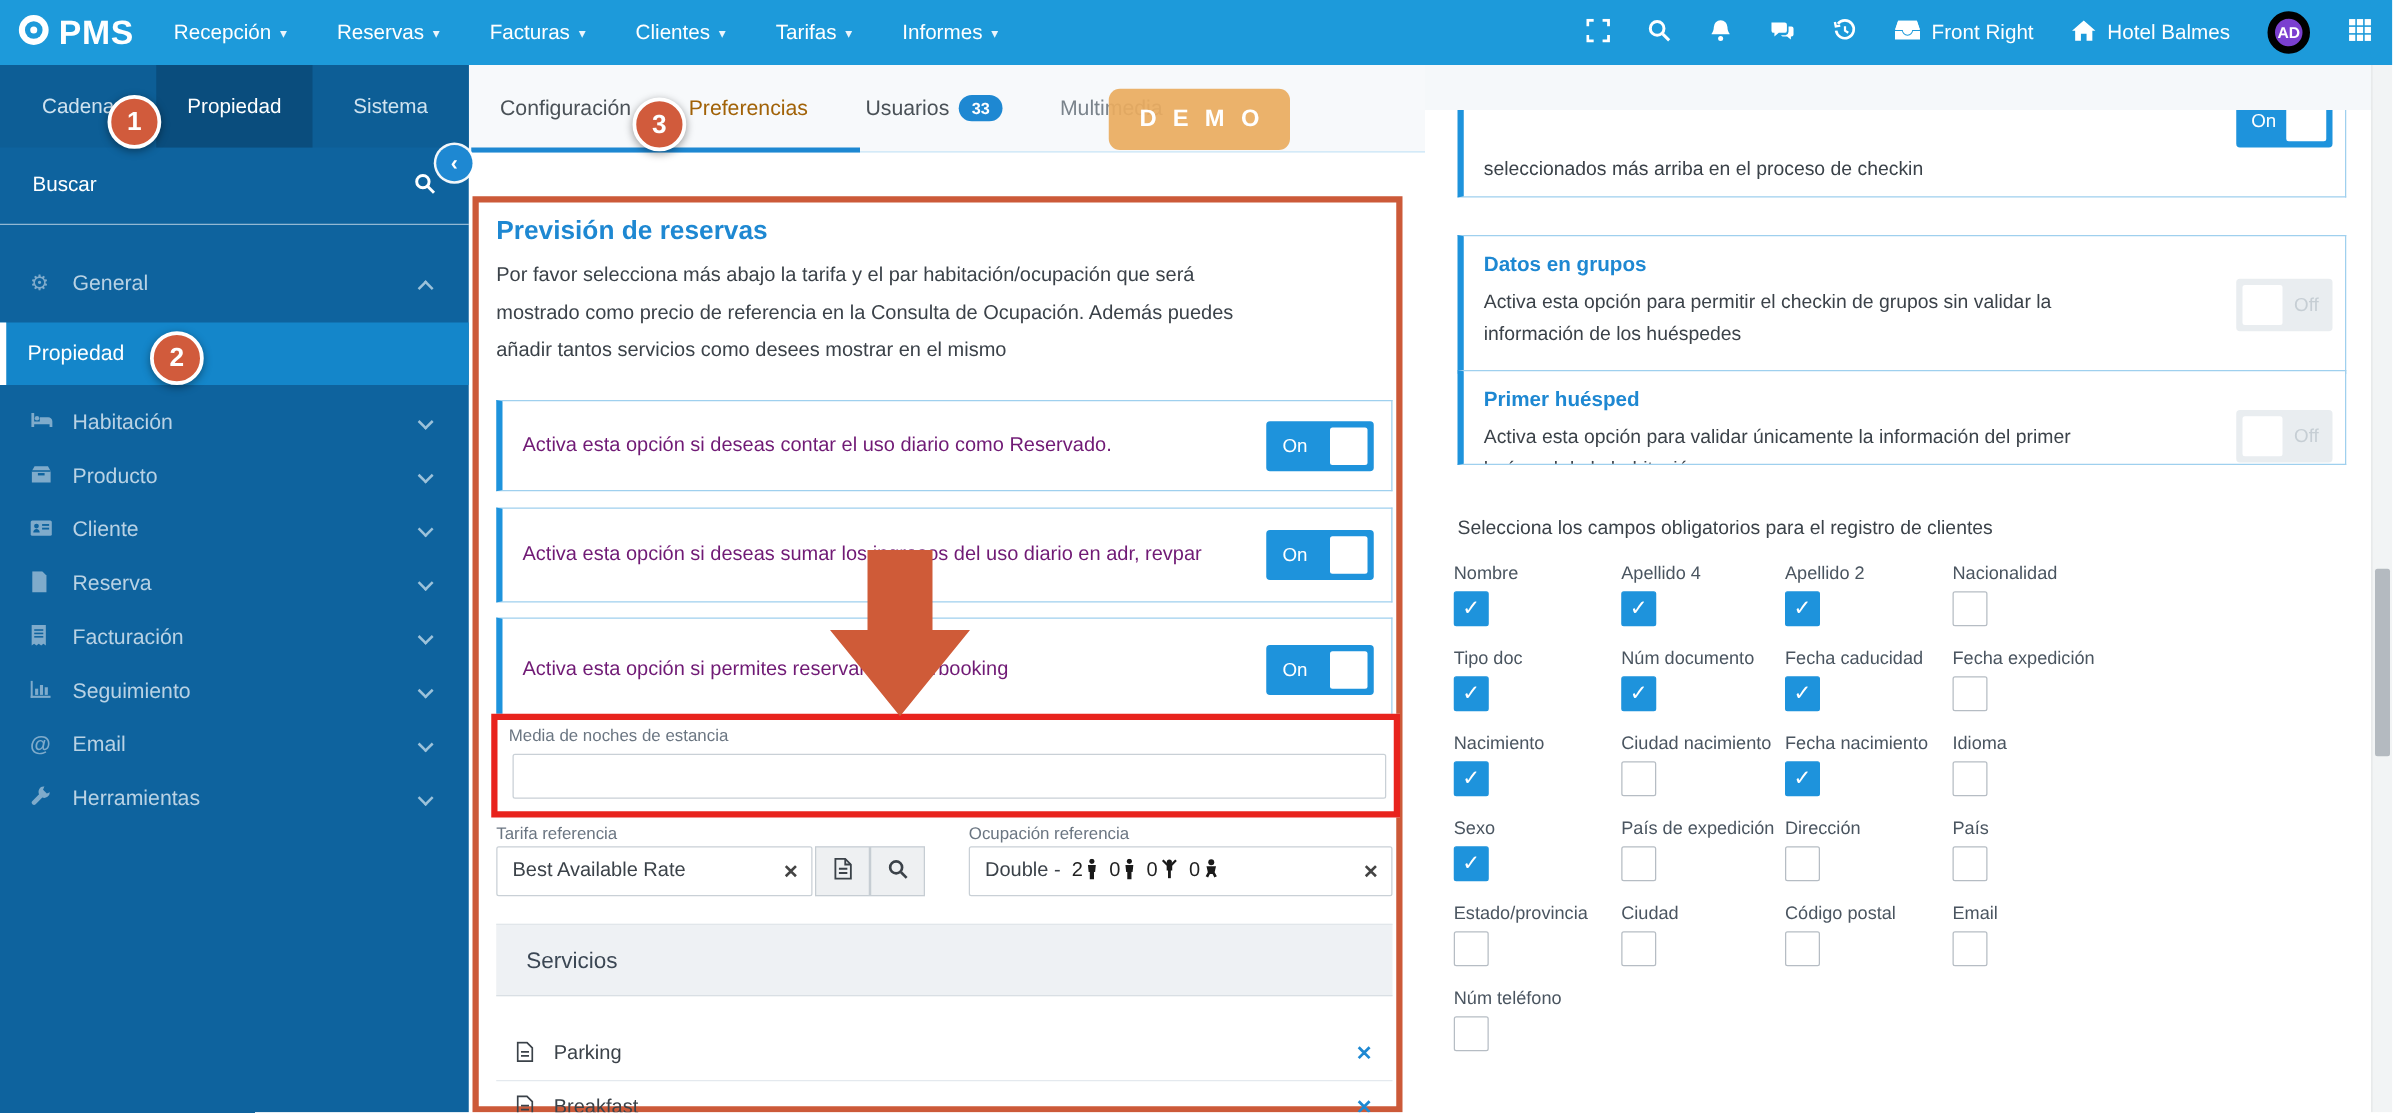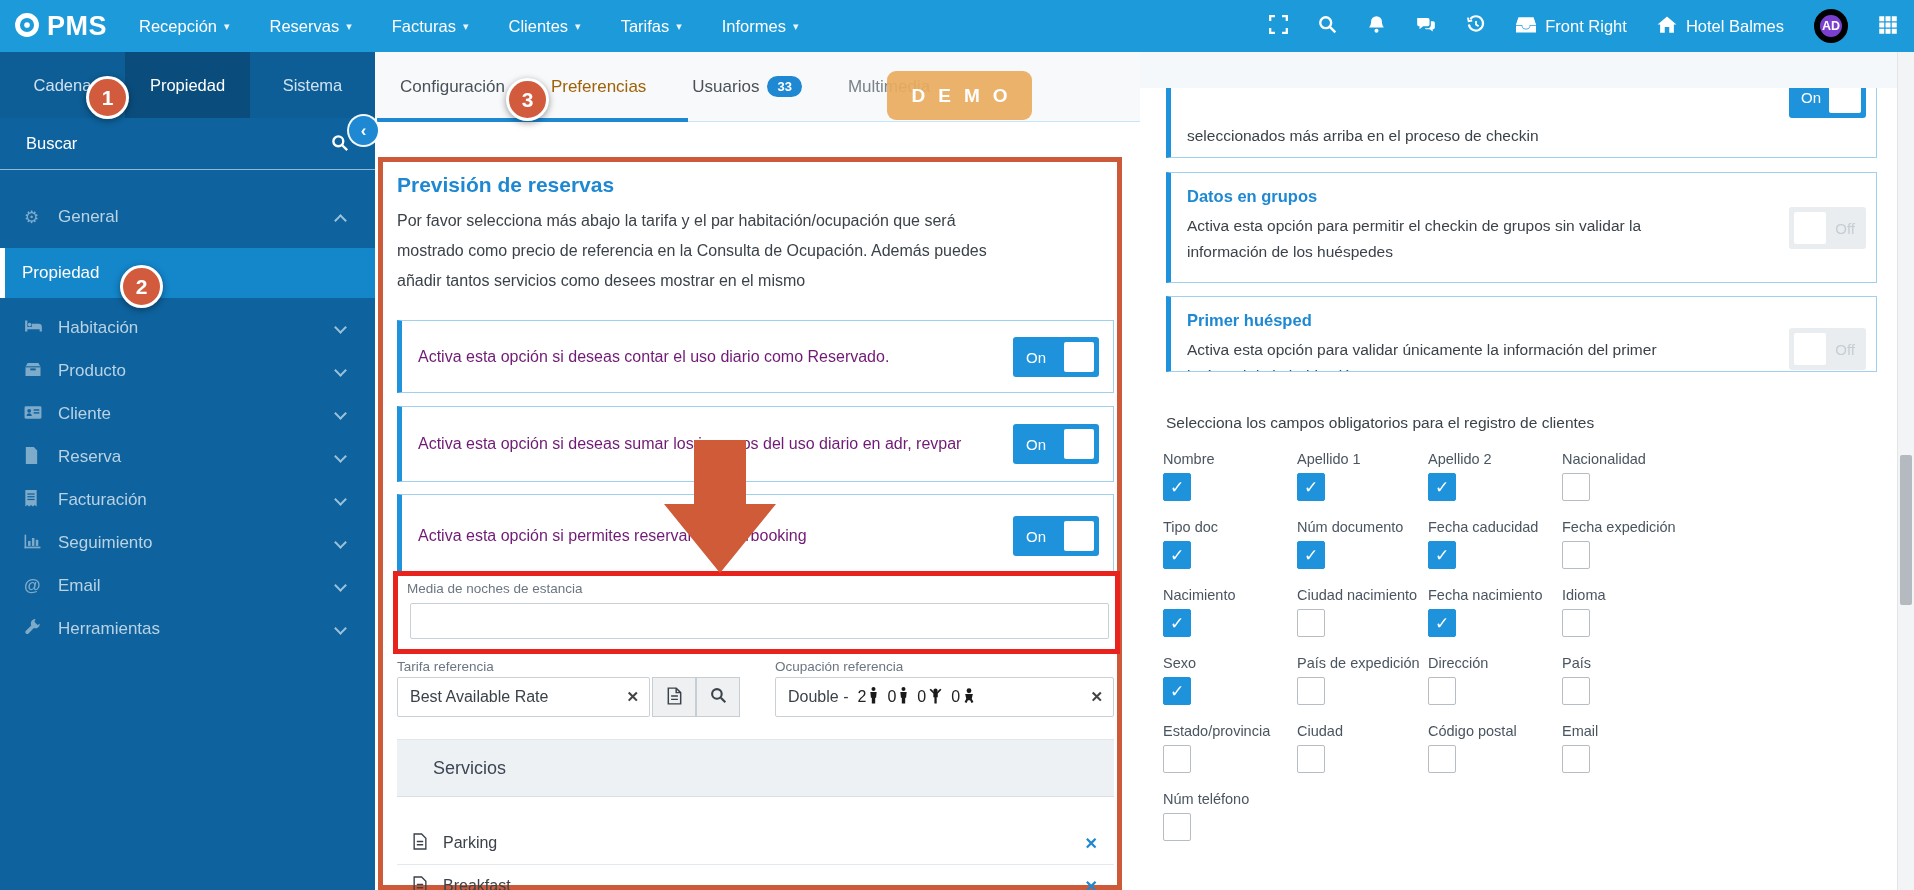--- a/index.html
+++ b/index.html
@@ -16,21 +16,21 @@
   .caret{font-family:"DejaVu Sans",sans-serif;font-size:11px;color:#eaf5fc;}
   .nav-right{position:absolute;right:16px;top:0;height:52px;display:flex;align-items:center;gap:30px;}
   .nav-label{display:flex;align-items:center;gap:9px;color:#fff;font-size:16.5px;}
   .avatar{width:34px;height:34px;border-radius:50%;background:#7b3fd0;border:6px solid #000000;color:#fff;font-size:12.5px;font-weight:700;display:flex;align-items:center;justify-content:center;}
 
   
   .sidebar{position:absolute;left:0;top:52px;width:375px;height:838px;background:#0e639e;z-index:5;}
   .side-tabs{display:flex;height:66px;background:#0d5e96;}
   .side-tab{flex:1;display:flex;align-items:center;justify-content:center;color:#cfe2ef;font-size:16.5px;cursor:pointer;}
   .side-tab.active{background:#0a4d7d;color:#fff;}
-  .side-search{height:52px;display:flex;align-items:flex-start;justify-content:space-between;padding:16px 26px;border-bottom:1px solid rgba(255,255,255,.55);cursor:text;}
+  .side-search{height:62px;display:flex;align-items:center;justify-content:space-between;padding:16px 26px;border-bottom:1px solid rgba(255,255,255,.55);cursor:text;}
   .side-search .ph{color:#fff;font-size:16.5px;}
   .side-menu{padding-top:24px;}
   .side-item{position:relative;height:43px;display:flex;align-items:center;padding-left:24px;color:#b9d2e4;font-size:17px;cursor:pointer;}
   .side-item .s-icon{width:34px;color:#7fabcb;font-size:17px;}
   .side-item .s-label{flex:1;}
   .side-item.group{height:46px;}
   .side-item.active-item{background:#1486ca;color:#fff;height:50px;margin:8px 0;padding-left:22px;}
   .side-item.active-item::before{content:"";position:absolute;left:0;top:0;bottom:0;width:5px;background:#fff;}
   .chev{width:9px;height:9px;border-right:2px solid #9cc2da;border-bottom:2px solid #9cc2da;margin-right:30px;}
   .chev.down{transform:rotate(45deg);}
@@ -56,21 +56,21 @@
   .tgl .t-on{position:absolute;left:13px;top:50%;transform:translateY(-50%);color:#fff;font-size:15px;}
   .tgl .t-knob{position:absolute;right:5px;top:5px;width:30px;height:30px;background:#fff;border-radius:2px;}
   .redbox{position:absolute;left:10px;top:409px;width:727px;height:83px;border:5px solid #e8231d;background:#fff;z-index:6;}
   .redbox .fld-label{position:absolute;left:9px;top:5px;font-size:13.5px;color:#6b7682;}
   .redbox input{position:absolute;left:12px;top:27px;width:699px;height:36px;border:1px solid #c9d0d6;border-radius:2px;font-size:15px;padding:0 8px;}
   .fld-label2{position:absolute;font-size:13.5px;color:#6b7682;}
   .inp{position:absolute;height:40px;border:1px solid #c9d0d6;border-radius:2px;background:#fff;display:flex;align-items:center;font-size:16px;color:#3b4249;}
   .inp .clear-x{margin-left:auto;color:#444;font-weight:700;font-size:15px;cursor:pointer;padding:0 10px;}
   .sq-btn{position:absolute;width:44px;height:40px;background:#eef0f2;border:1px solid #c6cdd3;display:flex;align-items:center;justify-content:center;cursor:pointer;}
   .occ-seg{display:flex;align-items:center;gap:3px;margin-left:9px;font-size:16px;color:#222;}
-  .svc-head{position:absolute;left:14px;top:577px;width:717px;height:58px;background:#eef1f4;border-top:1px solid #e1e6ea;border-bottom:1px solid #d9dfe4;display:flex;align-items:center;padding-left:36px;font-size:18px;color:#3b4754;}
+  .svc-head{position:absolute;left:14px;top:577px;width:717px;height:58px;background:#eef1f4;border-top:1px solid #e1e6ea;border-bottom:1px solid #d9dfe4;display:flex;align-items:center;padding-left:24px;font-size:18px;color:#3b4754;}
   .svc-rows{position:absolute;left:14px;top:635px;width:717px;margin-top:25px;}
   .svc-row{height:43px;display:flex;align-items:center;border-bottom:1px solid #e4e9ee;padding:0 16px;font-size:16px;color:#3b4249;gap:16px;}
   .svc-row .svc-x{margin-left:auto;color:#1e88d2;font-weight:700;font-size:16px;cursor:pointer;}
 
   
   .big-arrow{position:absolute;left:664px;top:440px;z-index:8;}
   .callout{position:absolute;width:43px;height:43px;border-radius:50%;background:#d15b3c;border:3px solid #fff;box-shadow:0 2px 7px rgba(0,0,0,.4);color:#fff;font-size:21px;font-weight:700;display:flex;align-items:center;justify-content:center;z-index:12;}
   .demo{position:absolute;left:887px;top:71px;width:145px;height:49px;background:rgba(233,171,94,.92);border-radius:9px;color:#fff;font-size:19px;font-weight:700;letter-spacing:13px;display:flex;align-items:center;justify-content:center;padding-left:13px;z-index:11;}
   .collapse-btn{position:absolute;left:349px;top:116px;width:29px;height:29px;border-radius:50%;background:#1e88d2;box-shadow:0 0 0 2px rgba(255,255,255,.95);color:#fff;font-size:17px;font-weight:700;display:flex;align-items:center;justify-content:center;z-index:12;cursor:pointer;}
 
@@ -452,21 +452,21 @@
   <div class="callout" style="left:506px;top:78px;">3</div>
 
   <div class="rcard" style="left:1166px;top:88px;width:711px;height:70px;border-top:none;">
     <div style="position:absolute;left:16px;bottom:12px;font-size:15.5px;color:#3b4249;">seleccionados más arriba en el proceso de checkin</div>
     <div class="rtgl on" style="top:-12px;">
       <span class="t-on">On</span>
       <span class="t-knob"></span>
     </div>
   </div>
 
-  <div class="rcard" style="left:1166px;top:172px;width:711px;height:111px;">
+  <div class="rcard" style="left:1166px;top:188px;width:711px;height:111px;">
     <div style="padding:14px 110px 0 16px;">
       <div class="r-title">Datos en grupos</div>
       <div class="r-text">Activa esta opción para permitir el checkin de grupos sin validar la información de los huéspedes</div>
     </div>
     <div class="rtgl off" style="top:34px;">
       <span class="t-off">Off</span>
       <span class="t-knob"></span>
     </div>
   </div>
 
@@ -486,21 +486,21 @@
   <div class="fields-grid">
 
       <div class="field">
         <div class="f-label">Nombre</div>
         <div class="cb checked">
           <span class="check">✓</span>
         </div>
       </div>
 
       <div class="field">
-        <div class="f-label">Apellido 1</div>
+        <div class="f-label">Apellido 4</div>
         <div class="cb checked">
           <span class="check">✓</span>
         </div>
       </div>
 
       <div class="field">
         <div class="f-label">Apellido 2</div>
         <div class="cb checked">
           <span class="check">✓</span>
         </div>

